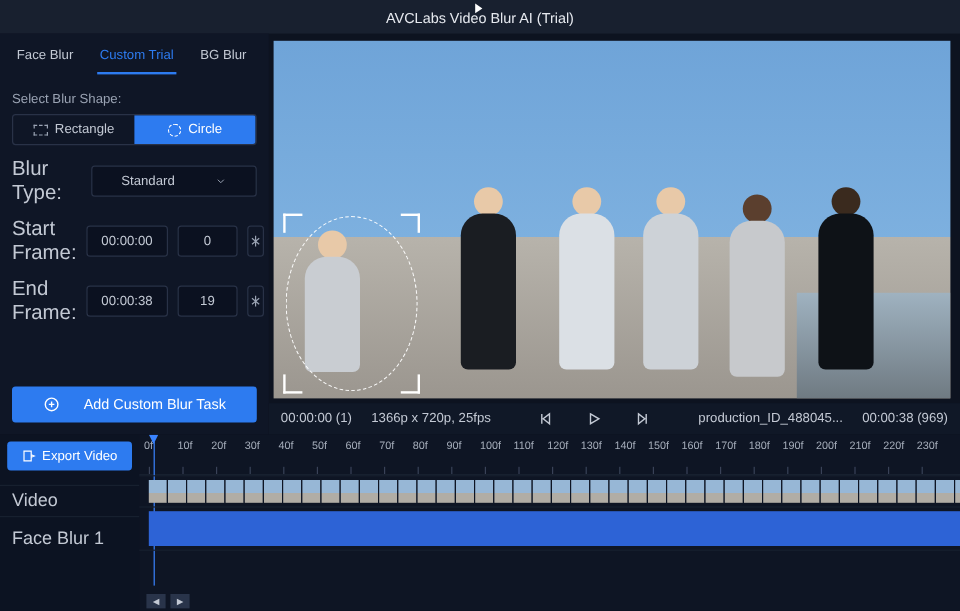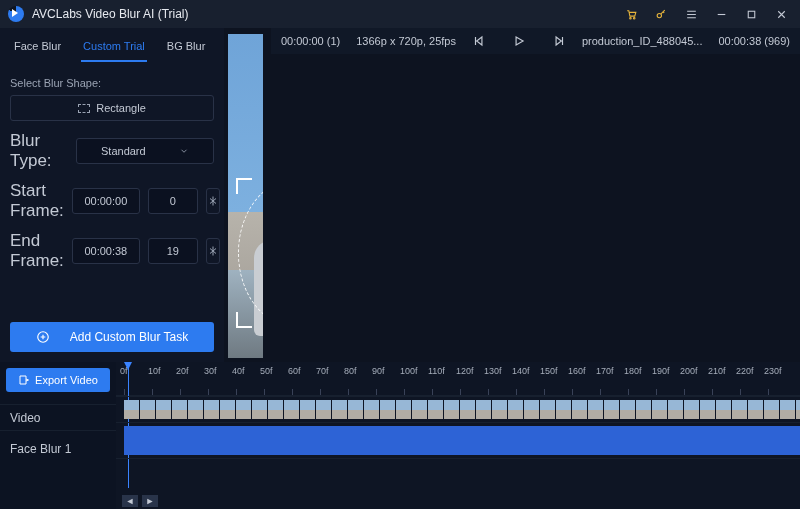--- a/index.html
+++ b/index.html
@@ -1,18 +1,18 @@
 <!DOCTYPE html>
 <html><head>
 <meta charset="utf-8">
 <style>
   * { box-sizing: border-box; margin: 0; padding: 0; font-family: -apple-system, BlinkMacSystemFont, "Segoe UI", Arial, sans-serif; }
   body { background: #0d1320; color: #c3c9d4; width: 800px; height: 509px; overflow: hidden; font-size: 11px; }
   
-  .titlebar { height: 28px; background: #18202f; display: flex; align-items: center; padding: 0 8px; gap: 8px; }
+  .titlebar { height: 28px; background: #18202f; display: flex; align-items: center; padding: 0 8px; gap: 8px; flex-direction: column; }
   .logo { width: 16px; height: 16px; border-radius: 50%; background: conic-gradient(#2d7bf0 0 300deg, #0d1320 300deg 360deg); position: relative; }
   .logo::after { content: ""; position: absolute; left: 4px; top: 3px; width: 0; height: 0; border-left: 6px solid #fff; border-top: 4px solid transparent; border-bottom: 4px solid transparent; }
   .titlebar .title { font-size: 12px; color: #e6e9ef; font-weight: 500; }
   .titlebar .spacer { flex: 1; }
   .win-btn { width: 22px; height: 22px; display: flex; align-items: center; justify-content: center; color: #c3c9d4; cursor: pointer; }
   .win-btn.gold { color: #e6b43c; }
   .win-btn svg { width: 13px; height: 13px; }
   
   .main { display: flex; height: 334px; }
   .sidebar { width: 224px; background: #0f1626; padding: 0 10px 10px 10px; display: flex; flex-direction: column; }
@@ -29,21 +29,21 @@
   .row { display: flex; align-items: center; gap: 8px; margin-top: 10px; }
   .row .rlabel { width: 58px; font-size: 17px; color: #c3c9d4; }
   .select, .txt, .mini { background: #0b1120; border: 1px solid #293247; height: 26px; border-radius: 3px; display: flex; align-items: center; padding: 0 24px; font-size: 11px; color: #c3c9d4; }
   .select { flex: 1; justify-content: space-between; cursor: pointer; }
   .txt { width: 68px; justify-content: center; }
   .mini { width: 30px; justify-content: center; }
   .iconbtn { width: 30px; height: 26px; border: 1px solid #293247; border-radius: 3px; display: flex; align-items: center; justify-content: center; cursor: pointer; }
   .sidebar .grow { flex: 1; }
   .addbtn { height: 30px; background: #2d7bf0; color: #fff; border-radius: 3px; display: flex; align-items: center; justify-content: center; gap: 20px; font-size: 12px; cursor: pointer; }
   
-  .preview { flex: 1; display: flex; }
+  .preview { flex: 1; display: flex; flex-direction: column; }
   .video { flex: 1; margin: 6px 8px 4px 4px; background: linear-gradient(180deg, #6fa4d8 0%, #7db0df 55%, #b7b3ab 55%, #9b968f 100%); position: relative; overflow: hidden; }
   
   .crop { position: absolute; left: 8px; top: 144px; width: 114px; height: 150px; }
   .cb { position: absolute; width: 16px; height: 16px; border: 2px solid #fff; }
   .cb.tl { top: 0; left: 0; border-right: 0; border-bottom: 0; }
   .cb.tr { top: 0; right: 0; border-left: 0; border-bottom: 0; }
   .cb.bl { bottom: 0; left: 0; border-right: 0; border-top: 0; }
   .cb.br { bottom: 0; right: 0; border-left: 0; border-top: 0; }
   .circle-sel { position: absolute; left: 10px; top: 146px; width: 110px; height: 146px; border: 1.5px dashed rgba(255,255,255,0.9); border-radius: 50%; }
   
@@ -61,21 +61,21 @@
   .roof { position: absolute; right: 0; bottom: 0; width: 128px; height: 88px; background: linear-gradient(180deg, #9fb2c0 0%, #6f7a82 100%); }
   
   .player { height: 26px; background: #101827; display: flex; align-items: center; gap: 16px; padding: 0 10px; font-size: 11px; color: #c3c9d4; }
   .player .mid { flex: 1; display: flex; align-items: center; justify-content: center; gap: 26px; }
   .pbtn { width: 14px; height: 14px; cursor: pointer; }
   .player .fname { max-width: 160px; white-space: nowrap; overflow: hidden; text-overflow: ellipsis; }
   
   .bottom { height: 147px; background: #0e1524; display: flex; }
   .bleft { width: 116px; background: #0c1322; display: flex; flex-direction: column; }
   .export { margin: 6px; height: 24px; background: #2d7bf0; color: #fff; border-radius: 3px; display: flex; align-items: center; justify-content: center; gap: 5px; font-size: 11px; cursor: pointer; }
-  .trklabel { height: 26px; display: flex; align-items: center; padding-left: 10px; font-size: 12px; color: #c3c9d4; border-top: 1px solid #17202f; }
+  .trklabel { height: 26px; display: flex; align-items: center; padding-left: 10px; font-size: 15px; color: #c3c9d4; border-top: 1px solid #17202f; }
   .bright { flex: 1; display: flex; flex-direction: column; overflow: hidden; }
   .ruler { height: 34px; position: relative; border-bottom: 1px solid #17202f; }
   .ticks { position: absolute; inset: 0 0 0 8px; display: flex; }
   .tick { flex: 0 0 28px; height: 100%; position: relative; font-size: 9px; color: #a5adba; }
   .tick span { position: absolute; top: 4px; left: -4px; }
   .tick::after { content: ""; position: absolute; left: 0; bottom: 0; width: 1px; height: 6px; background: #394258; }
   .lanes { flex: 1; position: relative; }
   .lane { height: 26px; border-top: 1px solid #17202f; position: relative; }
   .thumbs { position: absolute; left: 8px; right: 0; top: 3px; bottom: 3px; display: flex; gap: 0; }
   .th { flex: 0 0 16px; height: 100%; background: linear-gradient(180deg,#97b7d6 0 55%, #b1ada5 55% 100%); border-right: 1px solid #0e1524; }
@@ -136,20 +136,24 @@
       <div class="tab">Face Blur</div>
       <div class="tab active">Custom Trial</div>
       <div class="tab">BG Blur</div>
     </div>
     <div class="label">Select Blur Shape:</div>
     <div class="shape-toggle">
       <div class="shape-opt">
         <span class="shape-icon"></span>
         <span>Rectangle</span>
       </div>
+      <div class="shape-opt active">
+        <span class="shape-icon circle"></span>
+        <span>Circle</span>
+      </div>
     </div>
     <div class="row">
       <div class="rlabel">Blur Type:</div>
       <div class="select">
         <span>Standard</span>
         <svg width="10" height="10" viewBox="0 0 24 24" stroke="#9aa3b3" stroke-width="2" fill="none">
             <path d="M6 9l6 6 6-6"></path>
           </svg>
       </div>
     </div>

